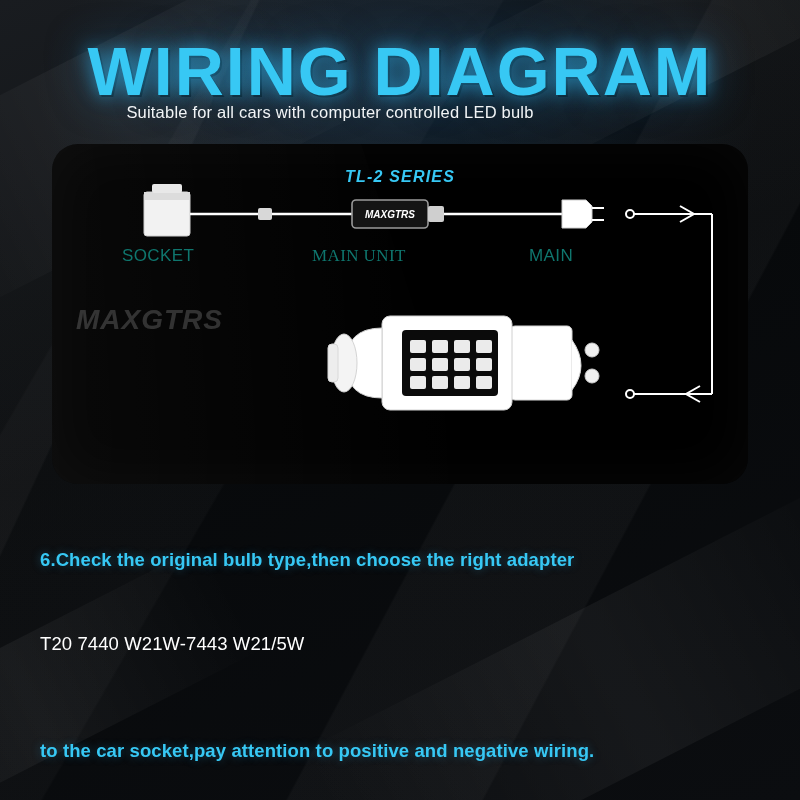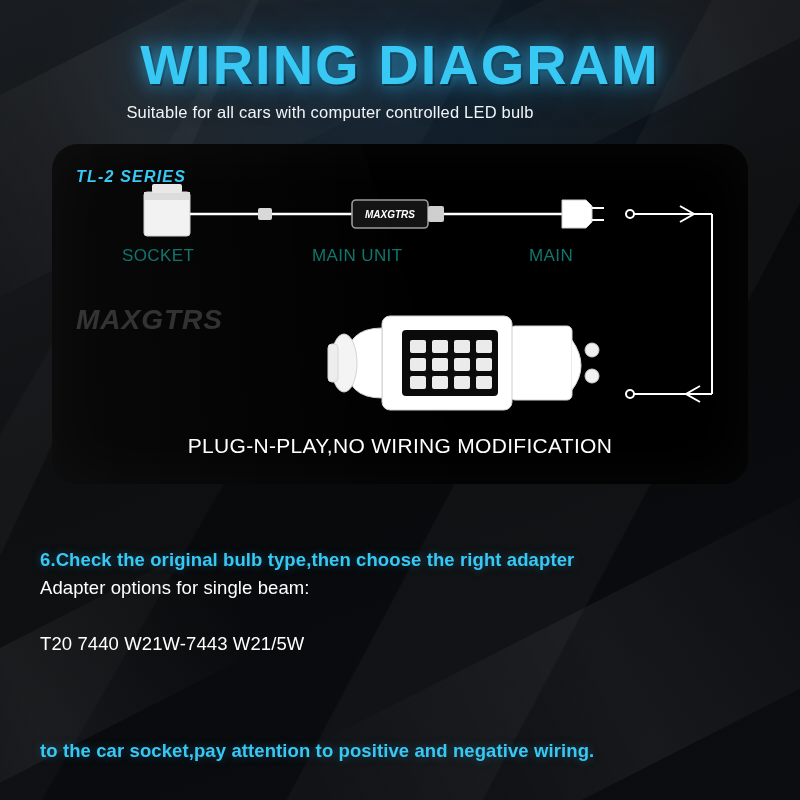--- a/index.html
+++ b/index.html
@@ -38,21 +38,21 @@
   .s3 { left: 300px; top: 600px; width: 640px; height: 170px; }
   .s4 { left: -200px; top: 640px; width: 460px; height: 120px; }
 
   
   .title {
     position: absolute;
     top: 32px;
     left: 0;
     width: 800px;
     text-align: center;
-    font-size: 56px;
+    font-size: 68px;
     font-weight: bold;
     letter-spacing: 2px;
     color: #37c8f4;
     text-shadow: 0 0 18px rgba(50,180,235,0.75), 0 0 42px rgba(40,140,210,0.5), 2px 2px 0 rgba(0,0,0,0.6);
     font-family: "Liberation Sans", sans-serif;
   }
   .subtitle {
     position: absolute;
     top: 103px;
     left: 0;
@@ -80,46 +80,45 @@
     left: -60px; top: -40px;
     width: 420px; height: 460px;
     background: linear-gradient(105deg, rgba(255,255,255,0.045), rgba(255,255,255,0));
     transform: rotate(-18deg);
   }
   .series-label {
     position: absolute;
     top: 24px;
     left: 0;
     width: 696px;
-    text-align: left;
+    text-align: center;
     color: #37c8f4;
     font-size: 16px;
     font-weight: bold;
     font-style: italic;
     letter-spacing: 1.2px;
-    margin-left: 24px;
   }
   .watermark {
     position: absolute;
     left: 24px;
     top: 160px;
     font-size: 28px;
     font-weight: bold;
     font-style: italic;
     color: rgba(255,255,255,0.18);
     letter-spacing: 1px;
   }
   .cap {
     position: absolute;
     color: #0f766e;
     font-size: 17px;
     letter-spacing: 0.4px;
   }
   .cap-socket { left: 70px; top: 102px; }
-  .cap-main { left: 260px; top: 102px; }
+  .cap-main { left: 260px; top: 102px; font-family: Liberation Serif, serif; }
   .cap-plug { left: 477px; top: 102px; }
   .pnp {
     position: absolute;
     left: 0;
     top: 290px;
     width: 696px;
     text-align: center;
     color: #ffffff;
     font-size: 21px;
     letter-spacing: 0.3px;
@@ -231,22 +230,20 @@
         <path d="M330 184 q-36 0 -36 35 q0 35 36 35 Z" fill="#ffffff" stroke="#d0d0d0" stroke-width="1"></path>
         <ellipse cx="292" cy="219" rx="13" ry="29" fill="#f4f4f4" stroke="#d4d4d4"></ellipse>
         <rect x="276" y="200" width="10" height="38" rx="4" fill="#ededed" stroke="#d8d8d8"></rect>
       </g>
     </svg>
 
     <div class="cap cap-socket">SOCKET</div>
     <div class="cap cap-main">MAIN UNIT</div>
     <div class="cap cap-plug">MAIN</div>
 
-    <div class="pnp">PLUG-N-PLAY,NO WIRING MODIFICATION</div>
   </div>
 
 
   <div class="line accent l1">6.Check the original bulb type,then choose the right adapter</div>
-  <div class="line l2">Adapter options for single beam:</div>
   <div class="line l4">T20 7440 W21W-7443 W21/5W</div>
   <div class="line accent l6">to the car socket,pay attention to positive and negative wiring.</div>
 
 </div>
 
 </body></html>

